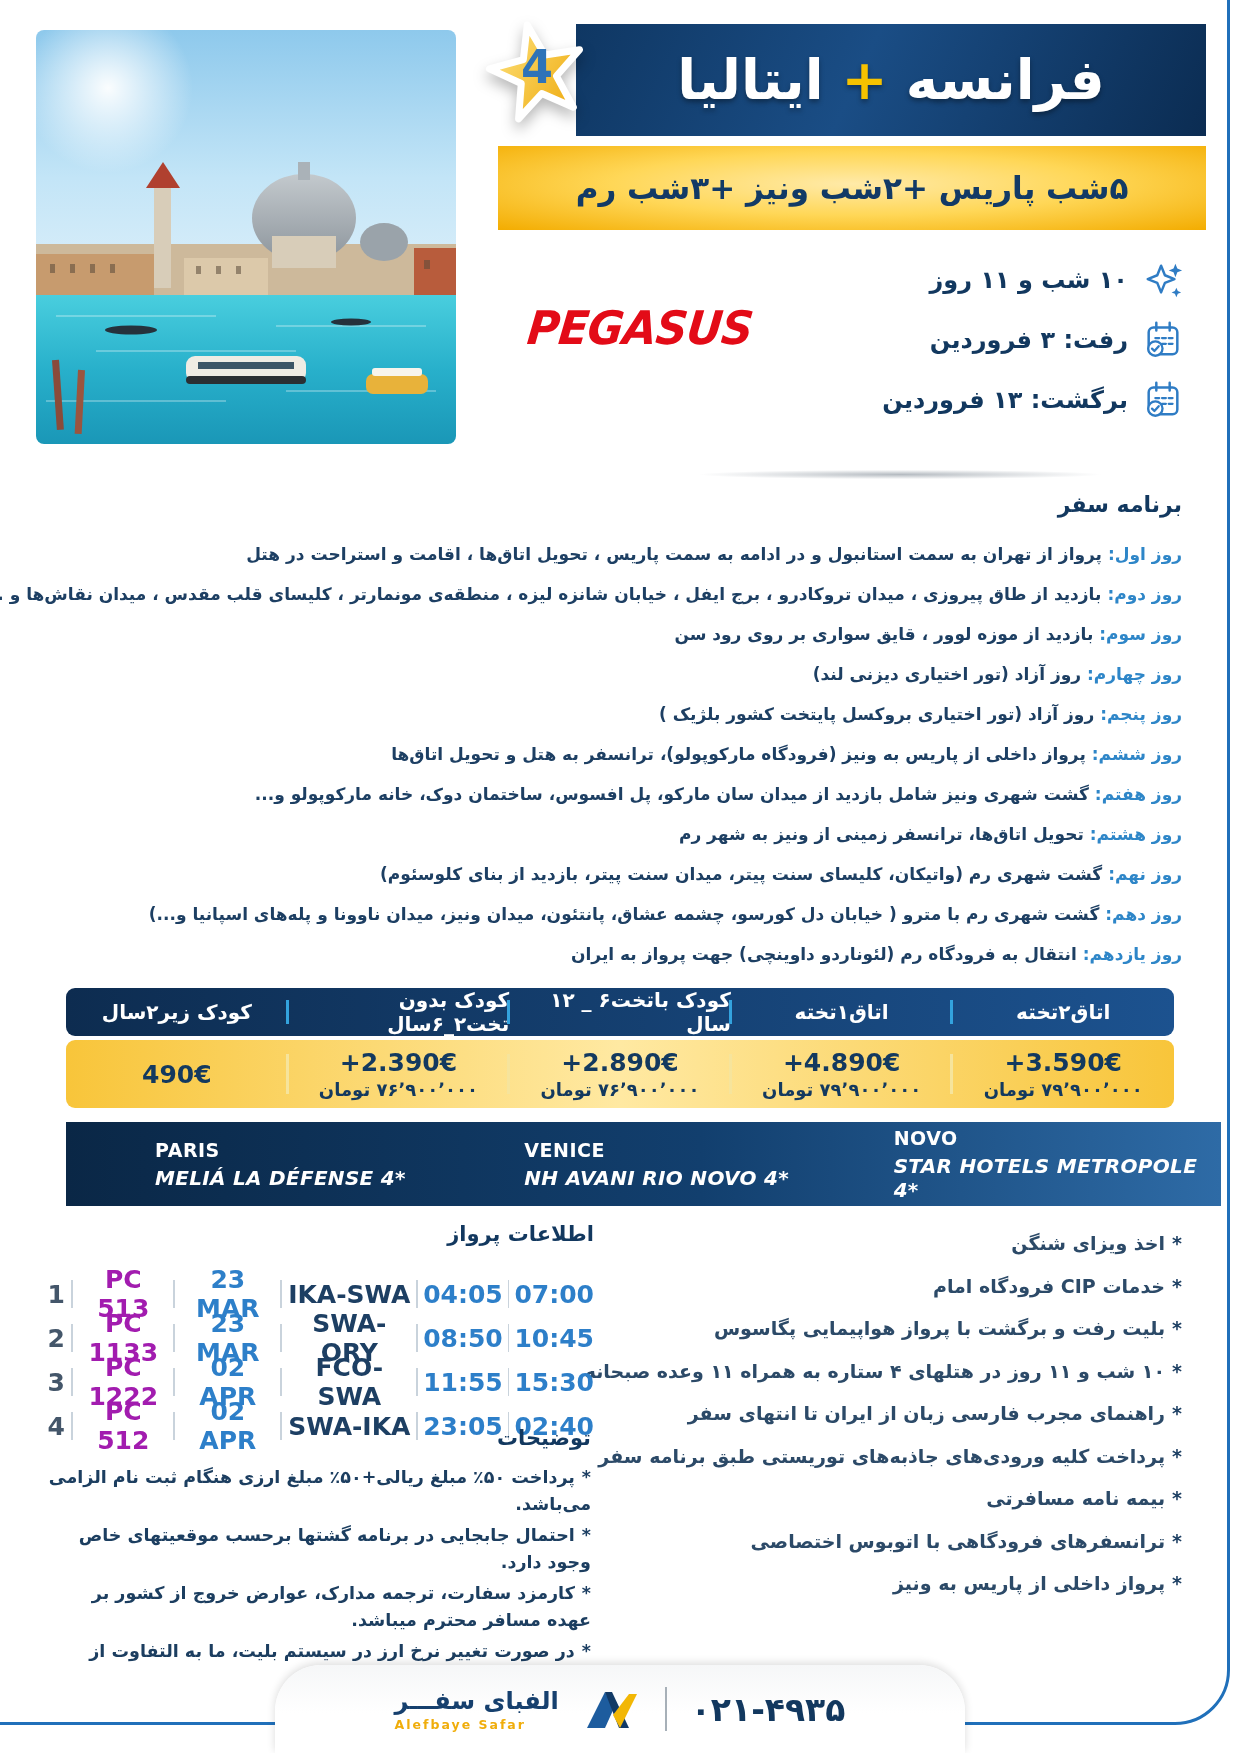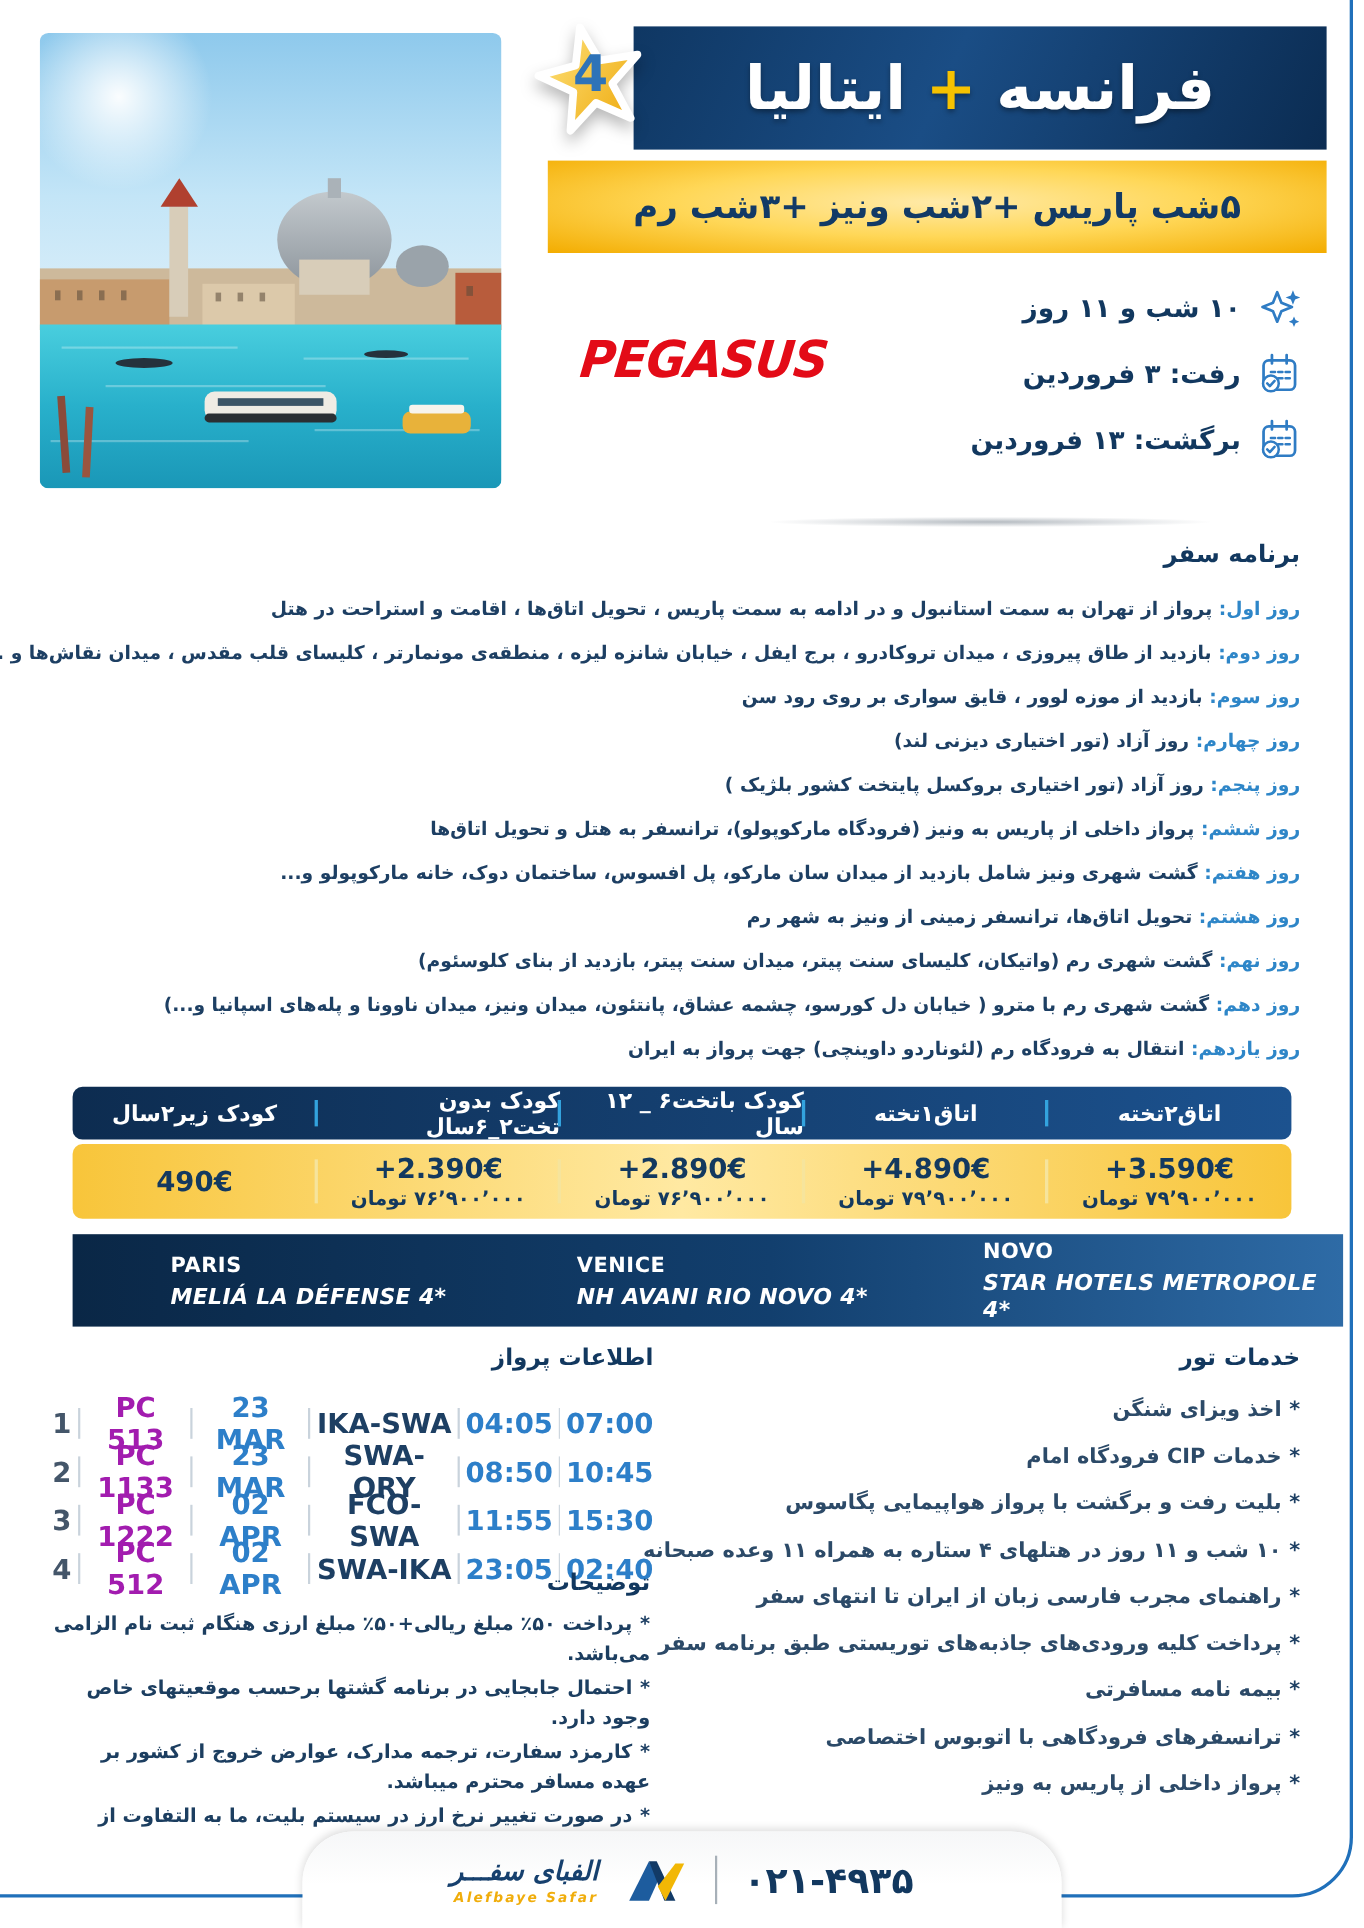--- a/index.html
+++ b/index.html
@@ -80,21 +80,21 @@
   .c-dep{width:80px;color:#2d7fc9;}
   .c-arr{width:80px;color:#2d7fc9;}
   
   .notes{position:absolute;left:46px;top:1426px;width:545px;z-index:2;direction:rtl;text-align:right;}
   .notes h3{margin:0 0 14px 0;font-size:21px;font-weight:bold;color:#12385f;}
   .notes .item{font-size:17.5px;line-height:27px;color:#1c3e60;font-weight:bold;margin-bottom:4px;}
   
   .footer-pill{position:absolute;left:50%;bottom:0;transform:translateX(-50%);width:690px;height:88px;
     background:linear-gradient(180deg,#f6f7f8 0%,#ffffff 55%);border-radius:46px 46px 0 0;z-index:4;
     box-shadow:0 -2px 8px rgba(0,0,0,.14);display:flex;align-items:center;justify-content:center;gap:24px;}
-  .brand-text{text-align:right;font-style:italic;}
+  .brand-text{}
   .brand-fa{font-size:24px;font-weight:bold;color:#16406e;}
   .brand-en{font-size:12.5px;font-weight:bold;color:#f0ad0b;letter-spacing:2px;margin-top:2px;}
   .fdivider{width:2px;height:44px;background:#a7b0b8;}
   .phone{font-size:33px;font-weight:bold;color:#12385f;direction:ltr;letter-spacing:2px;}
 </style>
 </head>
 <body>
 
 <div class="page">
   <div class="frame"></div>
@@ -280,21 +280,20 @@
       <div class="city">VENICE</div>
       <div class="name">NH AVANI RIO NOVO 4*</div>
     </div>
     <div class="hotel">
       <div class="city">NOVO</div>
       <div class="name">STAR HOTELS METROPOLE 4*</div>
     </div>
   </div>
 
   <div class="services">
-    <h3>خدمات تور</h3>
     <div class="item"><span class="b">*</span><span>اخذ ویزای شنگن</span></div>
     <div class="item"><span class="b">*</span><span>خدمات CIP فرودگاه امام</span></div>
     <div class="item"><span class="b">*</span><span>بلیت رفت و برگشت با پرواز هواپیمایی پگاسوس</span></div>
     <div class="item"><span class="b">*</span><span>۱۰ شب و ۱۱ روز در هتلهای ۴ ستاره به همراه ۱۱ وعده صبحانه</span></div>
     <div class="item"><span class="b">*</span><span>راهنمای مجرب فارسی زبان از ایران تا انتهای سفر</span></div>
     <div class="item"><span class="b">*</span><span>پرداخت کلیه ورودی‌های جاذبه‌های توریستی طبق برنامه سفر</span></div>
     <div class="item"><span class="b">*</span><span>بیمه نامه مسافرتی</span></div>
     <div class="item"><span class="b">*</span><span>ترانسفرهای فرودگاهی با اتوبوس اختصاصی</span></div>
     <div class="item"><span class="b">*</span><span>پرواز داخلی از پاریس به ونیز</span></div>
   </div>

